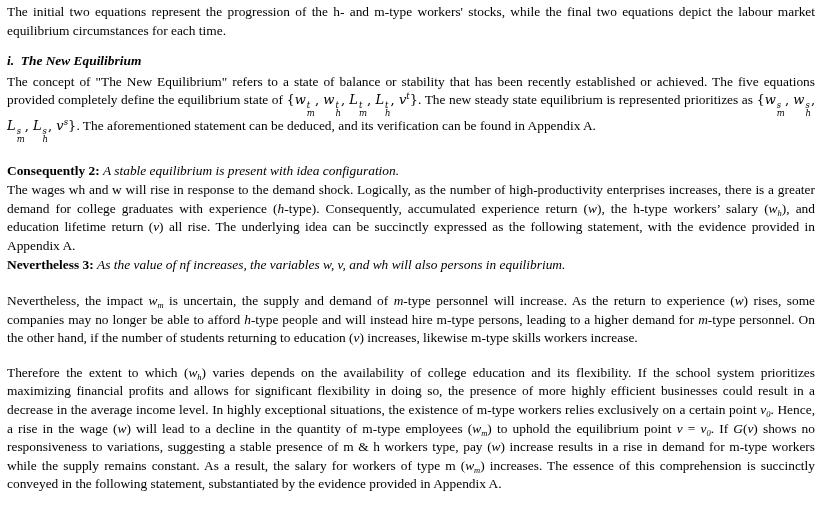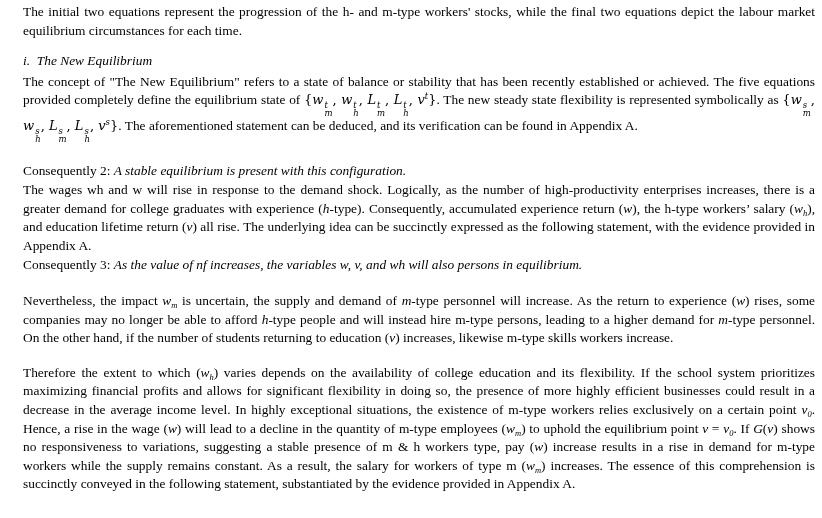--- a/index.html
+++ b/index.html
@@ -9,28 +9,28 @@
   }
   body {
     width: 822px;
     height: 518px;
     overflow: hidden;
     color: #000000;
     font-family: "Liberation Serif", serif;
     font-size: 13.4px;
   }
   .doc {
-    padding: 3px 7px 0 23px;
+    padding: 3px 7px 0 7px;
   }
   .para {
     margin: 0;
     text-align: justify;
     line-height: 18.6px;
   }
-  .bold { font-weight: 400; }
+  .bold { font-weight: 700; }
   .ital { font-style: italic; }
   .math {
     font-family: "DejaVu Serif", serif;
     font-size: 13.0px;
   }
   .mvar { font-style: italic; }
   
   .stack {
     display: inline-flex;
     flex-direction: column;
@@ -74,31 +74,31 @@
           <span>m</span>
         </span></span><span class="math">, </span><span class="ital math"><span class="mvar">w</span><span class="stack">
           <span>t</span>
           <span>h</span>
         </span></span><span class="math">, </span><span class="ital math"><span class="mvar">L</span><span class="stack">
           <span>t</span>
           <span>m</span>
         </span></span><span class="math">, </span><span class="ital math"><span class="mvar">L</span><span class="stack">
           <span>t</span>
           <span>h</span>
-        </span></span><span class="math">, </span><span class="ital math"><span class="mvar">v</span><sup class="msup">t</sup></span><span class="math">}</span><span>. The new steady state flexibility is represented symbolically as </span><span class="math">{</span><span class="ital math"><span class="mvar">w</span><span class="stack">
+        </span></span><span class="math">, </span><span class="ital math"><span class="mvar">v</span><sup class="msup">t</sup></span><span class="math">}</span><span>. The new steady state equilibrium is represented prioritizes as </span><span class="math">{</span><span class="ital math"><span class="mvar">w</span><span class="stack">
           <span>s</span>
           <span>m</span>
         </span></span><span class="math">, </span><span class="ital math"><span class="mvar">w</span><span class="stack">
           <span>s</span>
           <span>h</span>
         </span></span><span class="math">, </span><span class="ital math"><span class="mvar">L</span><span class="stack">
           <span>s</span>
           <span>m</span>
         </span></span><span class="math">, </span><span class="ital math"><span class="mvar">L</span><span class="stack">
           <span>s</span>
           <span>h</span>
         </span></span><span class="math">, </span><span class="ital math"><span class="mvar">v</span><sup class="msup">s</sup></span><span class="math">}</span><span>. The aforementioned statement can be deduced, and its verification can be found in Appendix A.</span></p>
-    <p class="para b-proposition-2-title"><span class="bold">Consequently 2:</span><span> </span><span class="ital">A stable equilibrium is present with this configuration.</span></p>
+    <p class="para b-proposition-2-title"><span class="bold">Consequently 2:</span><span> </span><span class="ital">A stable equilibrium is present with idea configuration.</span></p>
     <p class="para b-proposition-2-body"><span>The wages wh and w will rise in response to the demand shock. Logically, as the number of high-productivity enterprises increases, there is a greater demand for college graduates with experience (</span><span class="ital">h</span><span>-type). Consequently, accumulated experience return (</span><span class="ital">w</span><span>), the h-type workers’ salary (</span><span class="ital"><span class="mvar">w</span><sub class="msub">h</sub></span><span>), and education lifetime return (</span><span class="ital">v</span><span>) all rise. The underlying idea can be succinctly expressed as the following statement, with the evidence provided in Appendix A.</span></p>
-    <p class="para b-proposition-3-title"><span class="bold">Consequently 3:</span><span> </span><span class="ital">As the value of nf increases, the variables w, v, and wh will also persons in equilibrium.</span></p>
+    <p class="para b-proposition-3-title"><span class="bold">Nevertheless 3:</span><span> </span><span class="ital">As the value of nf increases, the variables w, v, and wh will also persons in equilibrium.</span></p>
     <p class="para b-nevertheless-paragraph"><span>Nevertheless, the impact </span><span class="ital"><span class="mvar">w</span><sub class="msub">m</sub></span><span> is uncertain, the supply and demand of </span><span class="ital">m</span><span>-type personnel will increase. As the return to experience (</span><span class="ital">w</span><span>) rises, some companies may no longer be able to afford </span><span class="ital">h</span><span>-type people and will instead hire m-type persons, leading to a higher demand for </span><span class="ital">m</span><span>-type personnel. On the other hand, if the number of students returning to education (</span><span class="ital">v</span><span>) increases, likewise m-type skills workers increase.</span></p>
     <p class="para b-therefore-paragraph"><span>Therefore the extent to which (</span><span class="ital"><span class="mvar">w</span><sub class="msub">h</sub></span><span>) varies depends on the availability of college education and its flexibility. If the school system prioritizes maximizing financial profits and allows for significant flexibility in doing so, the presence of more highly efficient businesses could result in a decrease in the average income level. In highly exceptional situations, the existence of m-type workers relies exclusively on a certain point </span><span class="ital"><span class="mvar">v</span><sub class="msub">0</sub></span><span>. Hence, a rise in the wage (</span><span class="ital">w</span><span>) will lead to a decline in the quantity of m-type employees (</span><span class="ital"><span class="mvar">w</span><sub class="msub">m</sub></span><span>) to uphold the equilibrium point </span><span class="ital">v</span><span> = </span><span class="ital"><span class="mvar">v</span><sub class="msub">0</sub></span><span>. If </span><span class="ital">G</span><span>(</span><span class="ital">v</span><span>) shows no responsiveness to variations, suggesting a stable presence of m &amp; h workers type, pay (</span><span class="ital">w</span><span>) increase results in a rise in demand for m-type workers while the supply remains constant. As a result, the salary for workers of type m (</span><span class="ital"><span class="mvar">w</span><sub class="msub">m</sub></span><span>) increases. The essence of this comprehension is succinctly conveyed in the following statement, substantiated by the evidence provided in Appendix A.</span></p>
   </div>
 
 </body></html>

